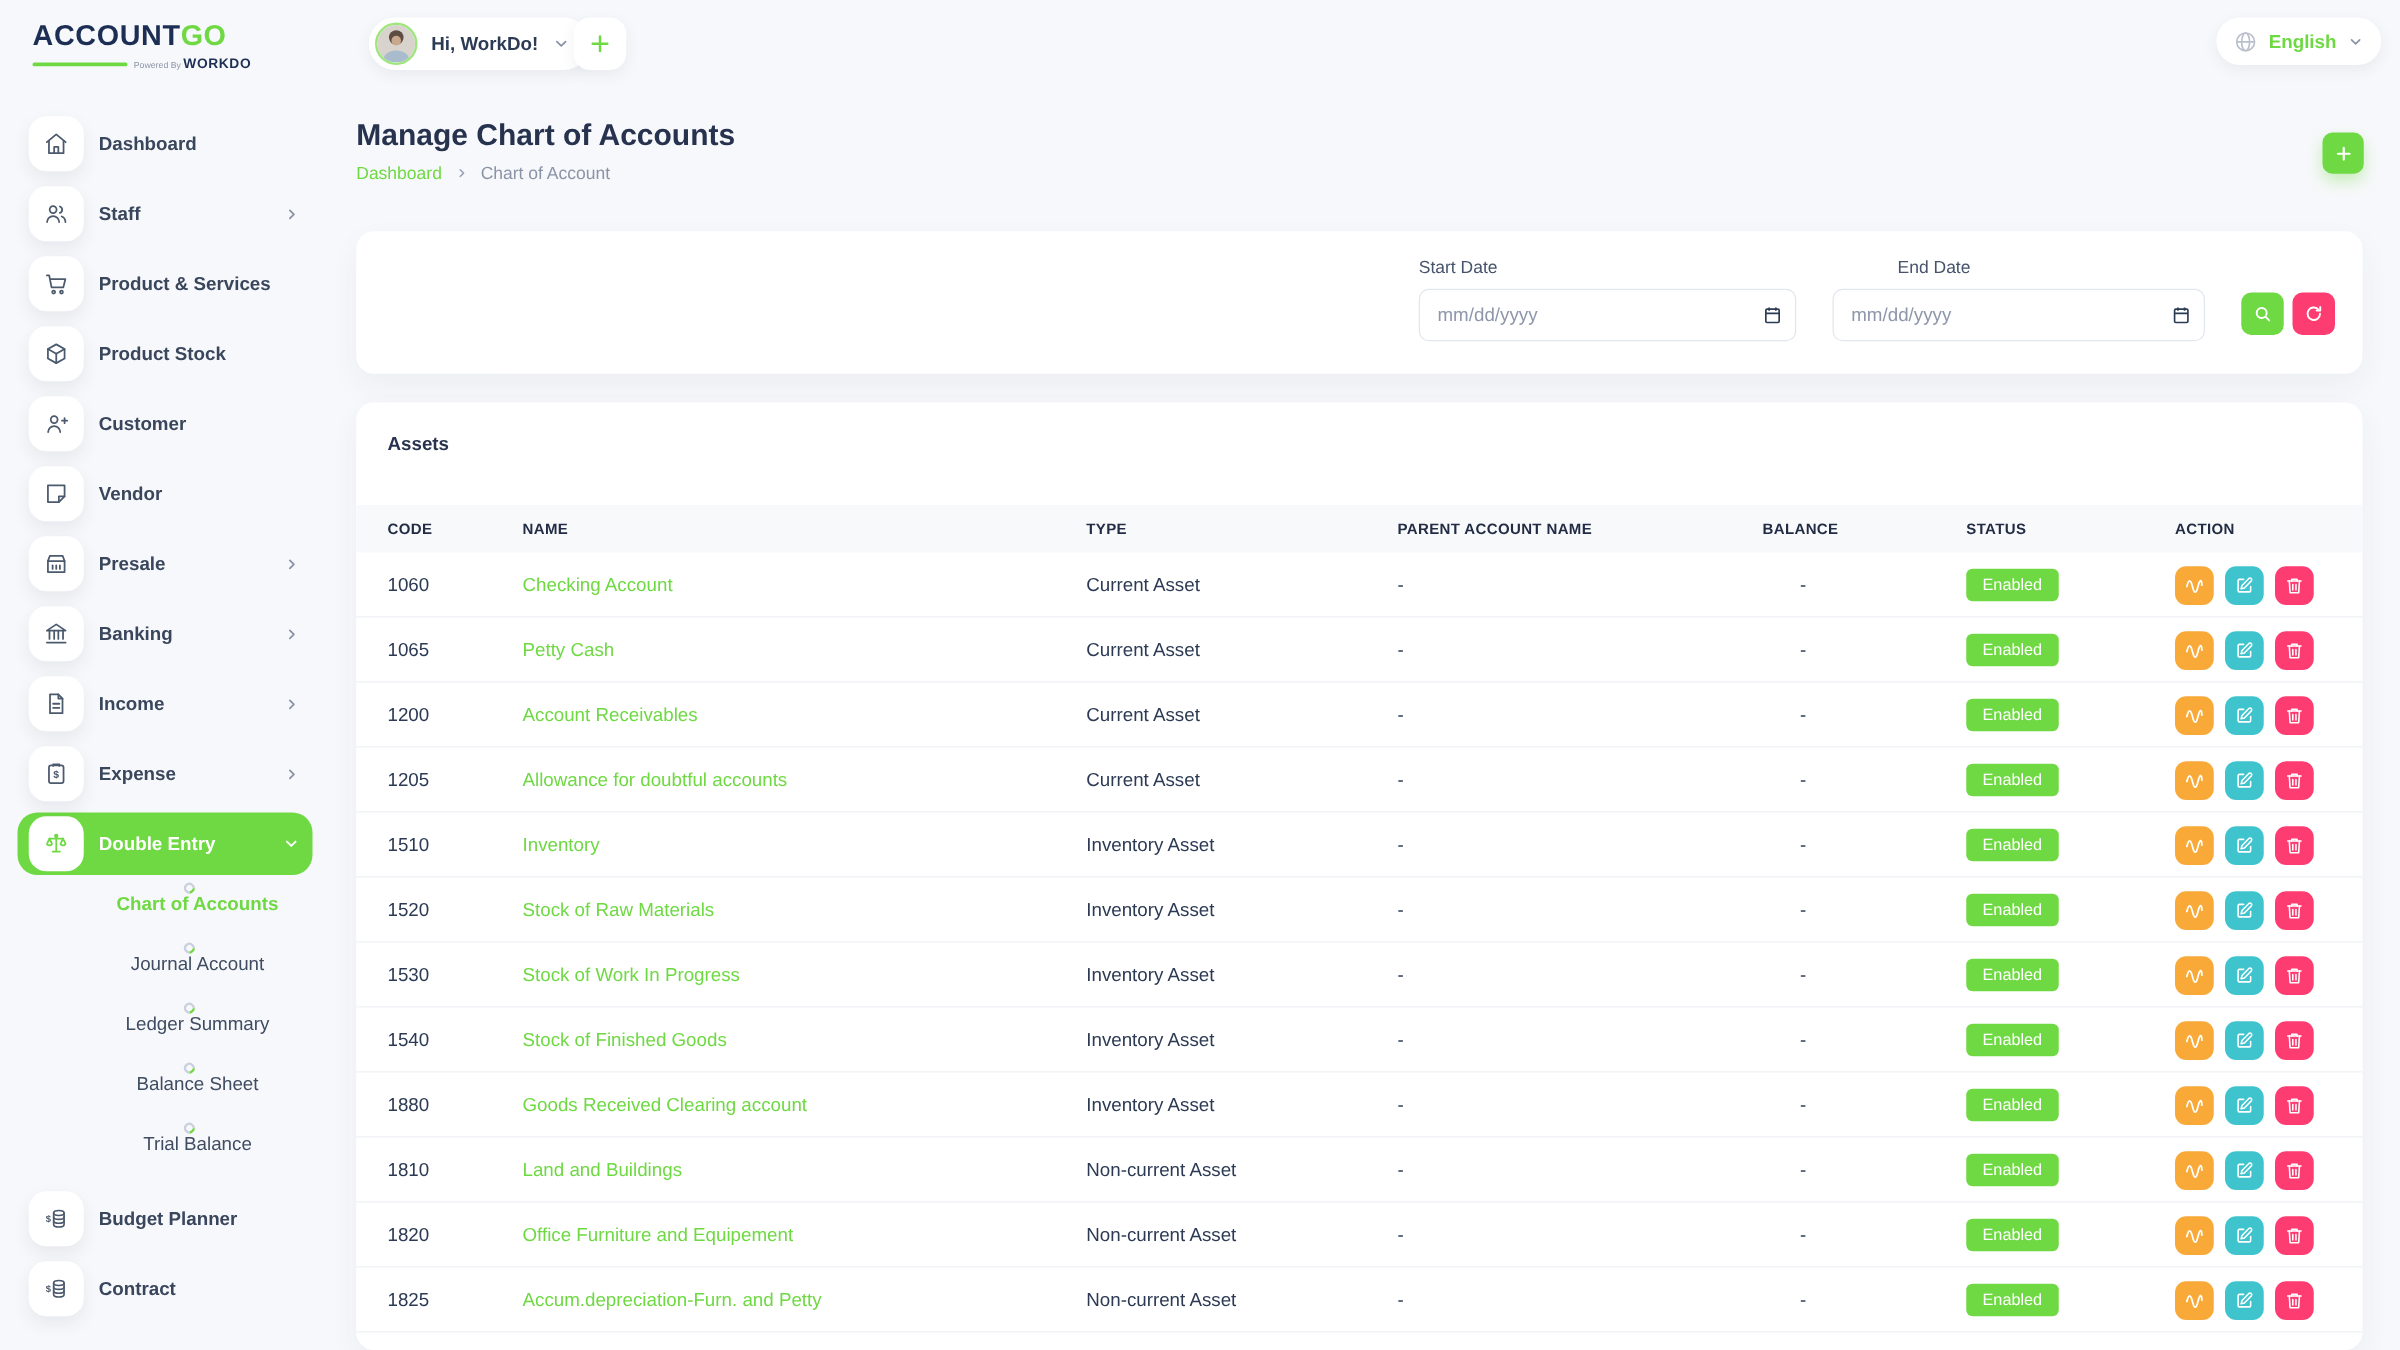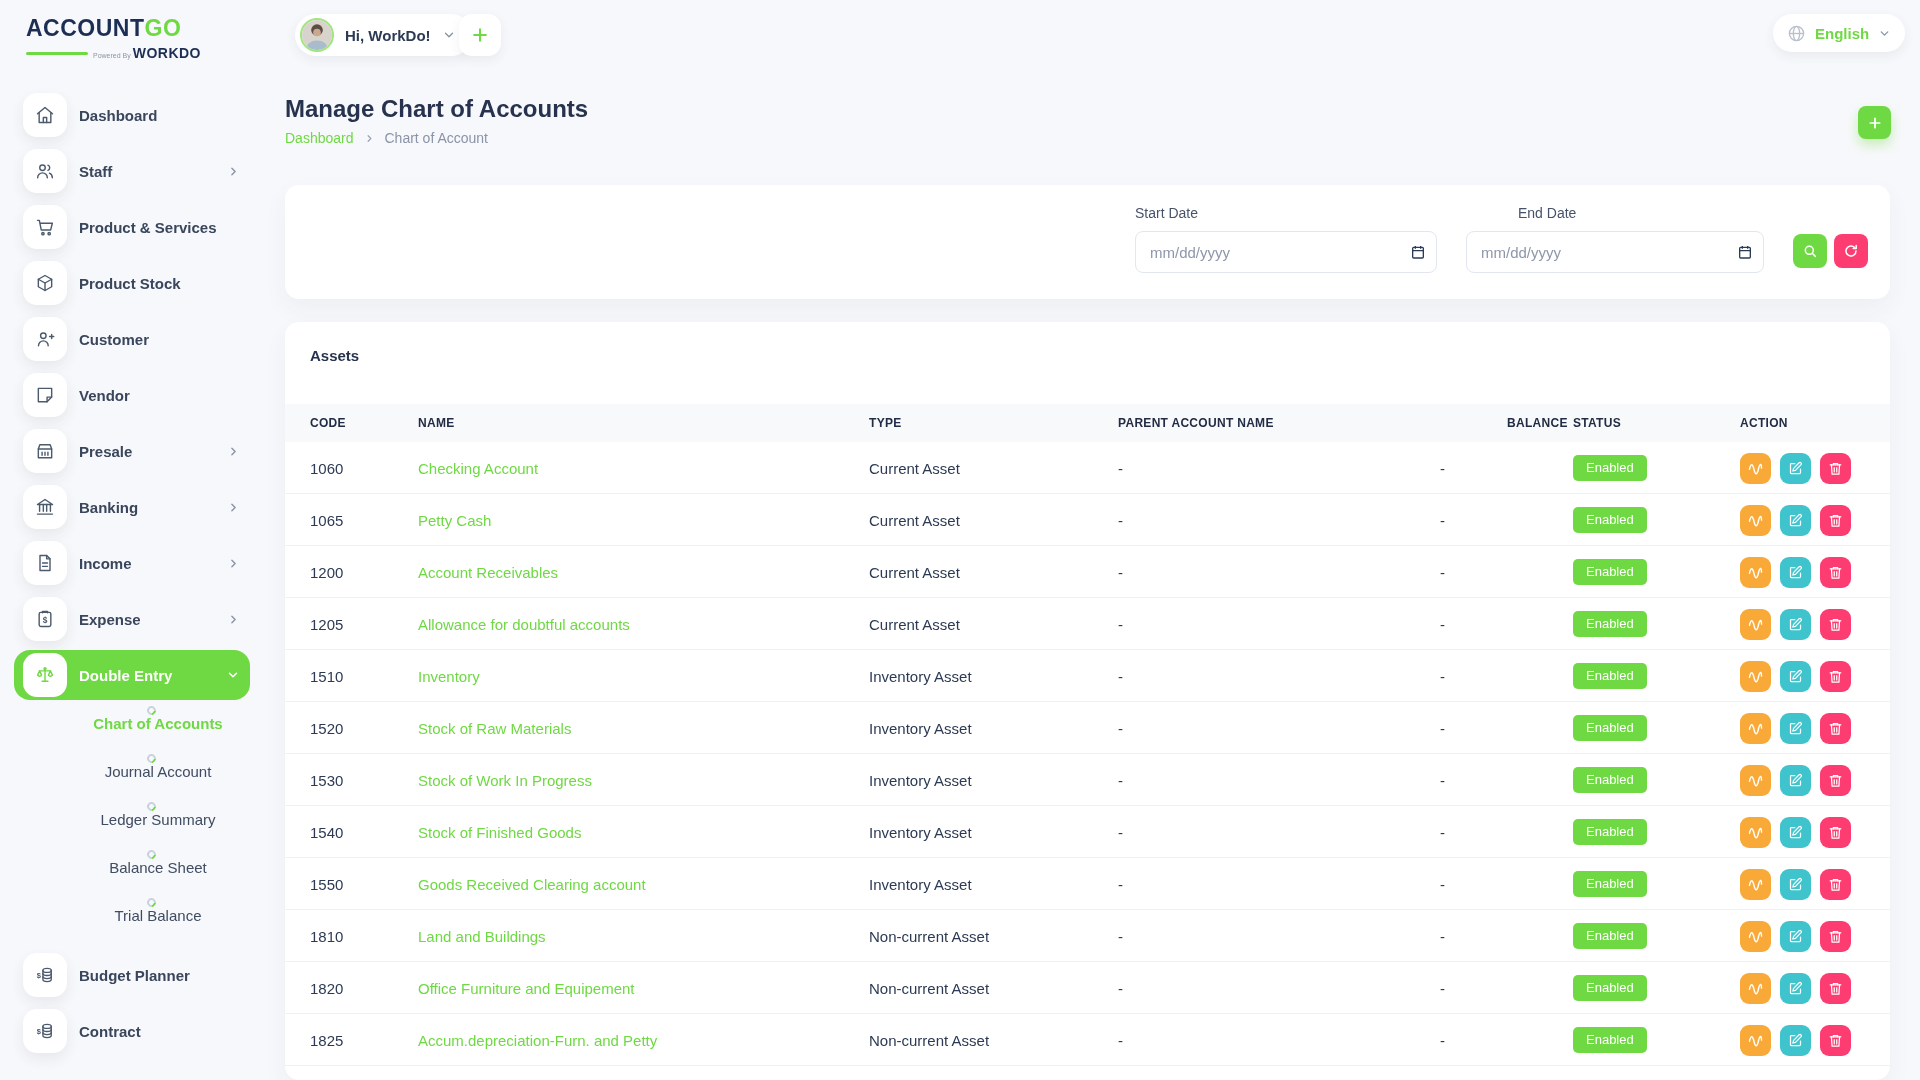--- a/index.html
+++ b/index.html
@@ -13,21 +13,21 @@
   .icon { display:inline-flex; align-items:center; justify-content:center; }
   .icon svg { display:block; }
 
   
   .logo { position:absolute; left:26px; top:13px; width:175px; cursor:pointer; }
   .logo-line1 { font-size:23px; font-weight:700; letter-spacing:.5px; color:#1c2e54; line-height:30px; }
   .logo-line1 .go { color:#6fd943; }
   .logo-line2 { display:flex; align-items:center; gap:5px; margin-top:2px; }
   .logo-bar { flex:1; height:3px; background:#6fd943; border-radius:2px; }
   .logo-tag { font-size:7px; color:#8d96a8; white-space:nowrap; }
-  .logo-tag b { font-size:14px; color:#1c2e54; letter-spacing:.5px; }
+  .logo-tag b { font-size:11px; color:#1c2e54; letter-spacing:.5px; }
 
   .pill { background:#fff; box-shadow:0 4px 12px rgba(40,55,90,.07); }
   .user-pill { position:absolute; left:295px; top:14px; height:42px; border-radius:21px;
     display:flex; align-items:center; gap:11px; padding:0 16px 0 5px; cursor:pointer; }
   .avatar { width:34px; height:34px; border-radius:50%; overflow:hidden; border:2px solid #9fe67e; }
   .avatar svg { width:100%; height:100%; }
   .greeting { font-size:15px; font-weight:700; color:#2c3a54; }
   .chev { color:#8a93a6; }
 
   .add-pill { position:absolute; left:459px; top:14px; width:42px; height:42px; border-radius:13px;
@@ -401,21 +401,21 @@
   </button>
 </div>
 
 <div class="card table-card">
   <div class="section-title">Assets</div>
   <div class="thead" id="thead">
       <div class="th" style="left: 25px;">CODE</div>
       <div class="th" style="left: 133px;">NAME</div>
       <div class="th" style="left: 584px;">TYPE</div>
       <div class="th" style="left: 833px;">PARENT ACCOUNT NAME</div>
-      <div class="th" style="left: 1222px;">BALANCE</div>
+      <div class="th" style="left: 1125px;">BALANCE</div>
       <div class="th" style="left: 1288px;">STATUS</div>
       <div class="th" style="left: 1455px;">ACTION</div>
     </div>
   <div class="tbody" id="tbody">
       <div class="t-row">
         <div class="td code" style="left: 25px;">1060</div>
         <div class="td name" style="left: 133px; align-items: center;">
           <a>Checking Account</a>
         </div>
         <div class="td type" style="left: 584px;">Current Asset</div>
@@ -735,21 +735,21 @@
                   <path d="M8.5 6V4h7v2"></path>
                   <path d="M5.5 6l1 15h11l1-15"></path>
                   <path d="M10 10.5v7M14 10.5v7"></path>
                 </svg>
               </span>
             </button>
           </div>
         </div>
       </div>
       <div class="t-row">
-        <div class="td code" style="left: 25px;">1550</div>
+        <div class="td code" style="left: 25px;">1880</div>
         <div class="td name" style="left: 133px;">
           <a>Goods Received Clearing account</a>
         </div>
         <div class="td type" style="left: 584px;">Inventory Asset</div>
         <div class="td parent" style="left: 833px;">-</div>
         <div class="td balance" style="left: 1155px;">-</div>
         <div class="td status" style="left: 1288px;">
           <span class="badge">Enabled</span>
         </div>
         <div class="td action" style="left: 1455px;">

